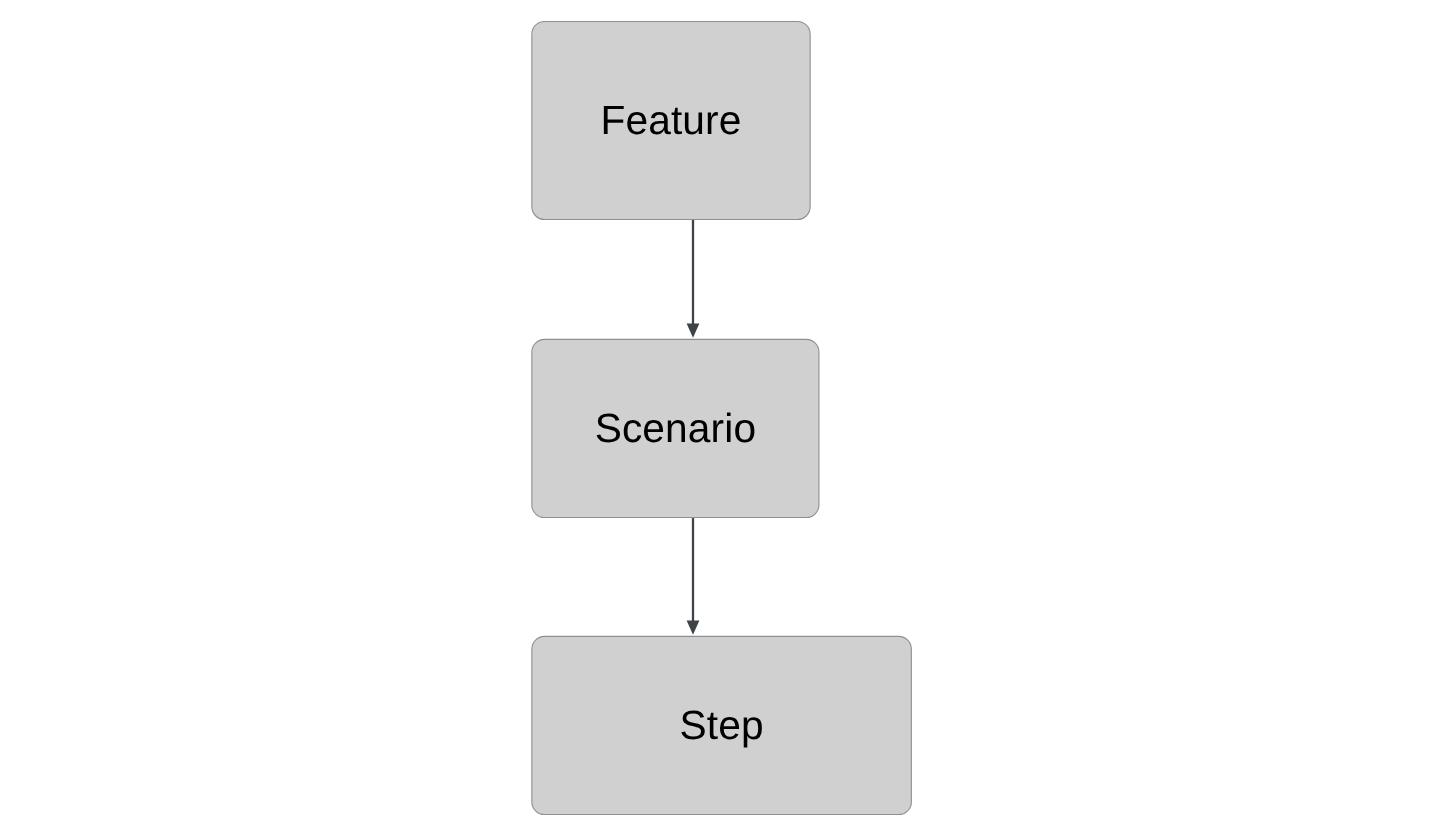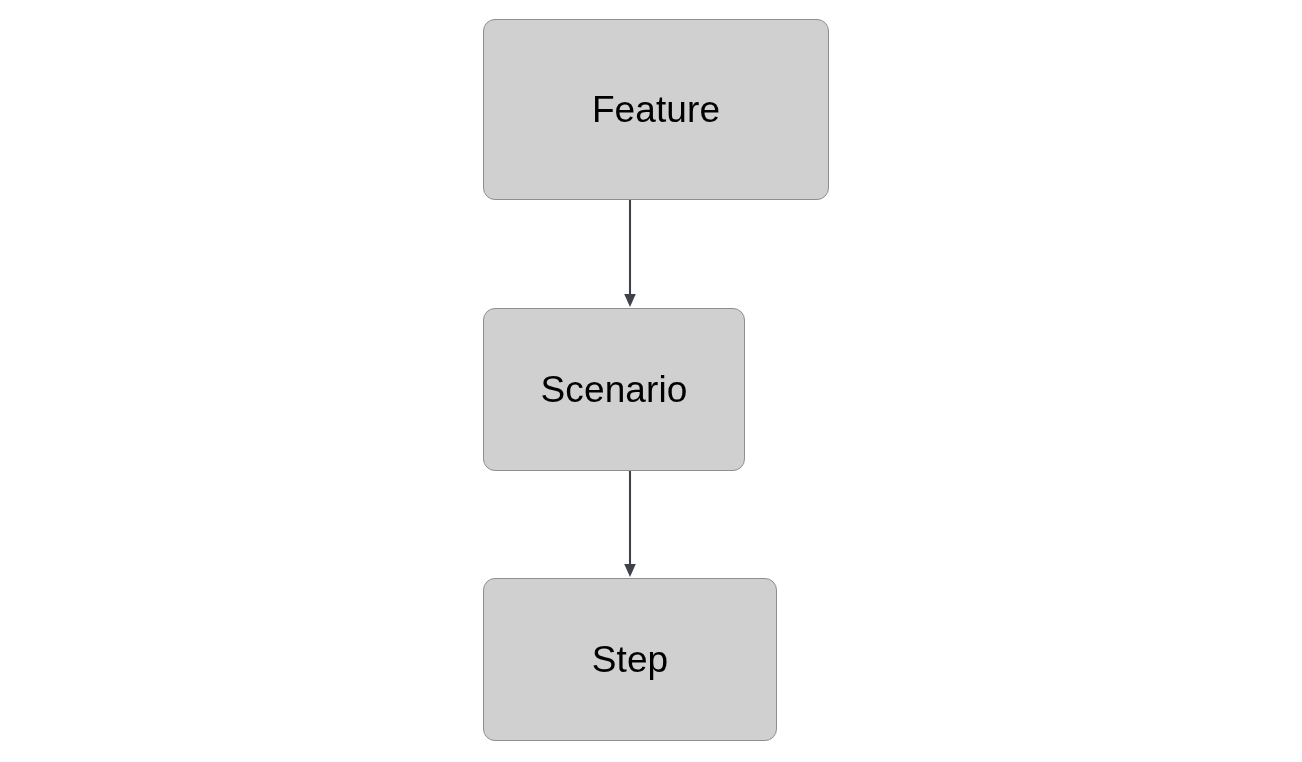--- a/index.html
+++ b/index.html
@@ -37,23 +37,23 @@
     font-family: "Liberation Sans", sans-serif;
     font-size: 37px;
     line-height: 1;
     font-weight: 400;
     color: #000000;
     letter-spacing: 0.1px;
     white-space: nowrap;
   }
 
   
-  #node-feature  { left: 483px; top: 19px;  width: 346px; height: 181px; }
+  #node-feature  { left: 483px; top: 19px;  width: 254px; height: 181px; }
   #node-scenario { left: 483px; top: 308px; width: 262px; height: 163px; }
-  #node-step     { left: 483px; top: 578px; width: 294px; height: 163px; }
+  #node-step     { left: 483px; top: 578px; width: 346px; height: 163px; }
 
   
   #edge-layer {
     position: absolute;
     left: 0;
     top: 0;
     width: 1302px;
     height: 762px;
     pointer-events: none;
   }

